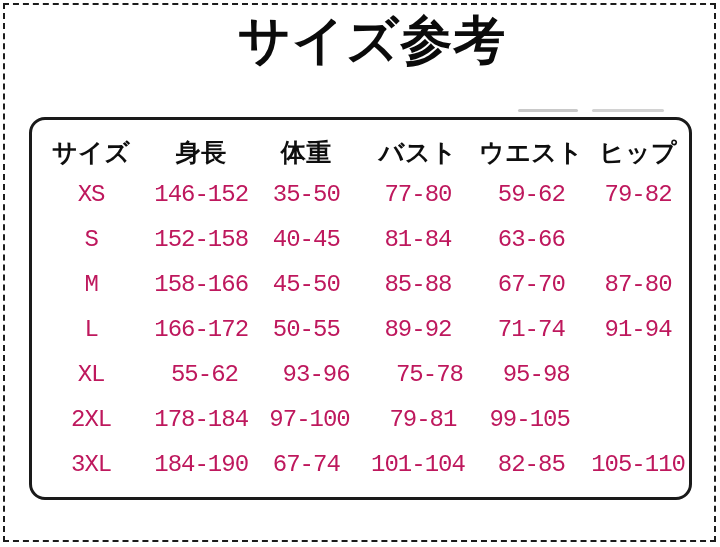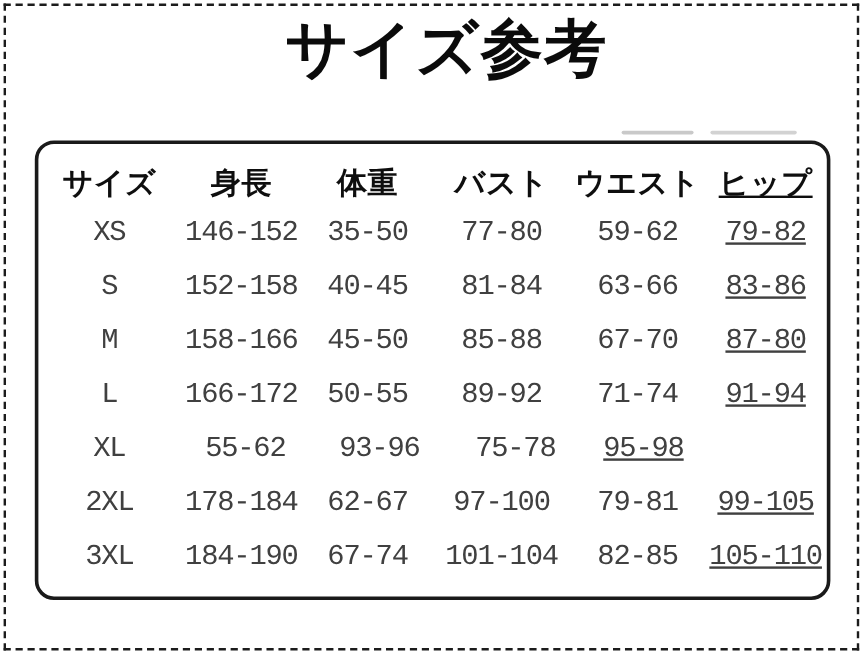--- a/index.html
+++ b/index.html
@@ -61,28 +61,28 @@
     color: #0e0e0e;
   }
   .cell {
     text-align: center;
     white-space: nowrap;
   }
   .row.data .cell {
     font-family: "Liberation Mono", "DejaVu Sans Mono", monospace;
     font-size: 24px;
     letter-spacing: -1px;
-    color: #404040;
+    color: #be185d;
   }
   .c0 { width: 18%; }
   .c1 { width: 15.5%; }
   .c2 { width: 16.5%; }
   .c3 { width: 17.5%; }
   .c4 { width: 17%; }
-  .c5 { width: 15.5%; text-decoration: underline; }
+  .c5 { width: 15.5%; }
 </style>
 </head>
 <body>
 
 <div class="page">
   <div class="outer-border"></div>
 
   <h1 class="title">サイズ参考</h1>
 
   <div class="smudge s1"></div>
@@ -108,21 +108,20 @@
       <div class="cell c4">59-62</div>
       <div class="cell c5">79-82</div>
     </div>
 
     <div class="row data">
       <div class="cell c0">S</div>
       <div class="cell c1">152-158</div>
       <div class="cell c2">40-45</div>
       <div class="cell c3">81-84</div>
       <div class="cell c4">63-66</div>
-      <div class="cell c5">83-86</div>
     </div>
 
     <div class="row data">
       <div class="cell c0">M</div>
       <div class="cell c1">158-166</div>
       <div class="cell c2">45-50</div>
       <div class="cell c3">85-88</div>
       <div class="cell c4">67-70</div>
       <div class="cell c5">87-80</div>
     </div>
@@ -140,21 +139,20 @@
       <div class="cell c0">XL</div>
       <div class="cell c2">55-62</div>
       <div class="cell c3">93-96</div>
       <div class="cell c4">75-78</div>
       <div class="cell c5">95-98</div>
     </div>
 
     <div class="row data">
       <div class="cell c0">2XL</div>
       <div class="cell c1">178-184</div>
-      <div class="cell c2">62-67</div>
       <div class="cell c3">97-100</div>
       <div class="cell c4">79-81</div>
       <div class="cell c5">99-105</div>
     </div>
 
     <div class="row data">
       <div class="cell c0">3XL</div>
       <div class="cell c1">184-190</div>
       <div class="cell c2">67-74</div>
       <div class="cell c3">101-104</div>

